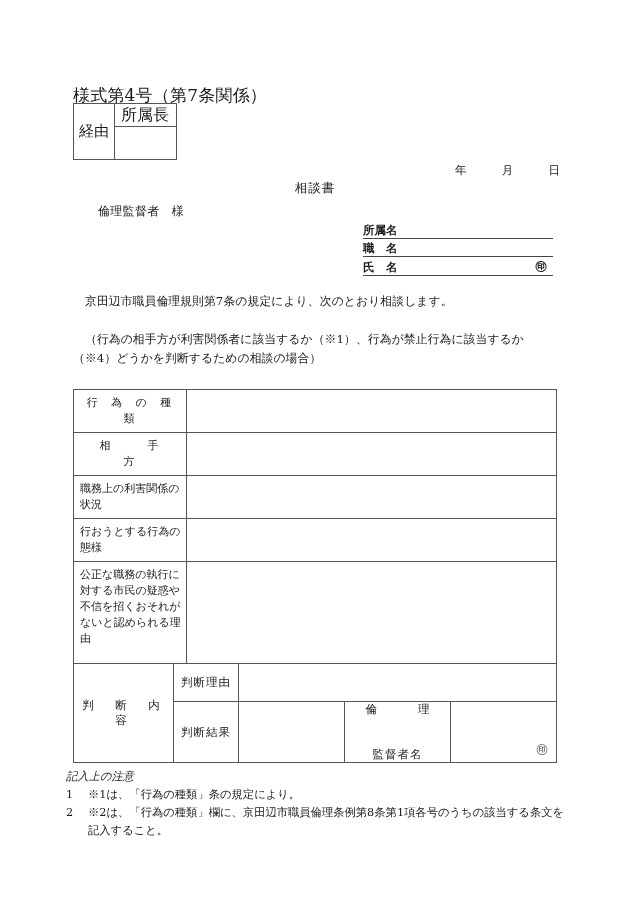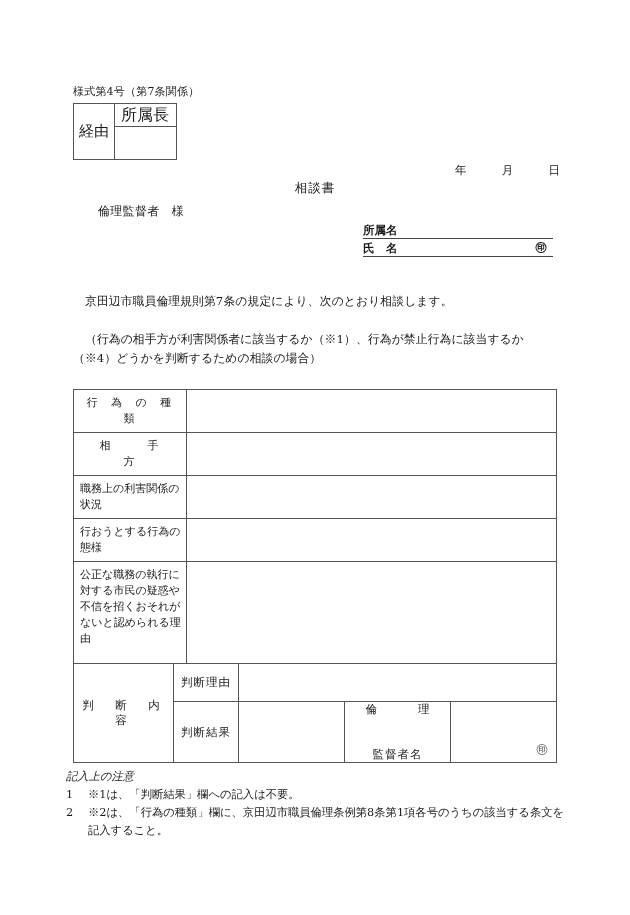--- a/index.html
+++ b/index.html
@@ -21,21 +21,21 @@
     width: 630px;
     height: 915px;
     background: #fff;
   }
 
   
   .txt { position: absolute; white-space: nowrap; }
 
   .form-no {
     left: 73px; top: 84px;
-    font-size: 11px;
+    font-size: 17px;
     letter-spacing: .2px;
   }
 
   
   .keiyu {
     position: absolute;
     left: 73px; top: 103px;
     width: 104px; height: 57px;
     border: 1px solid #555;
     box-sizing: border-box;
@@ -248,20 +248,24 @@
     <span>日</span>
   </div>
 
   <div class="doc-title">相談書</div>
 
   <div class="txt addressee">倫理監督者　様</div>
 
   <div class="sigblock">
     <div class="sigrow">
       <span class="sig-label">所属名</span>
+      <span></span>
+    </div>
+    <div class="sigrow">
+      <span class="sig-label">職　名</span>
       <span></span>
     </div>
     <div class="sigrow">
       <span class="sig-label">氏　名</span>
       <span></span>
       <span class="seal">㊞</span>
     </div>
   </div>
 
   <div class="para para1">京田辺市職員倫理規則第7条の規定により、次のとおり相談します。</div>
@@ -311,21 +315,21 @@
           <span class="seal-mark">㊞</span>
         </td>
       </tr>
     </tbody>
   </table>
 
   <div class="notes">
     <div class="note-head">記入上の注意</div>
     <div class="note-item">
       <span class="num">1</span>
-      <span>※1は、「判断結果」欄への記入は不要。</span>
+      <span>※1は、「行為の種類」条の規定により。</span>
     </div>
     <div class="note-item">
       <span class="num">2</span>
       <span>※2は、「行為の種類」欄に、京田辺市職員倫理条例第8条第1項各号のうちの該当する条文を記入すること。</span>
     </div>
   </div>
 
 </div>
 
 </body></html>

